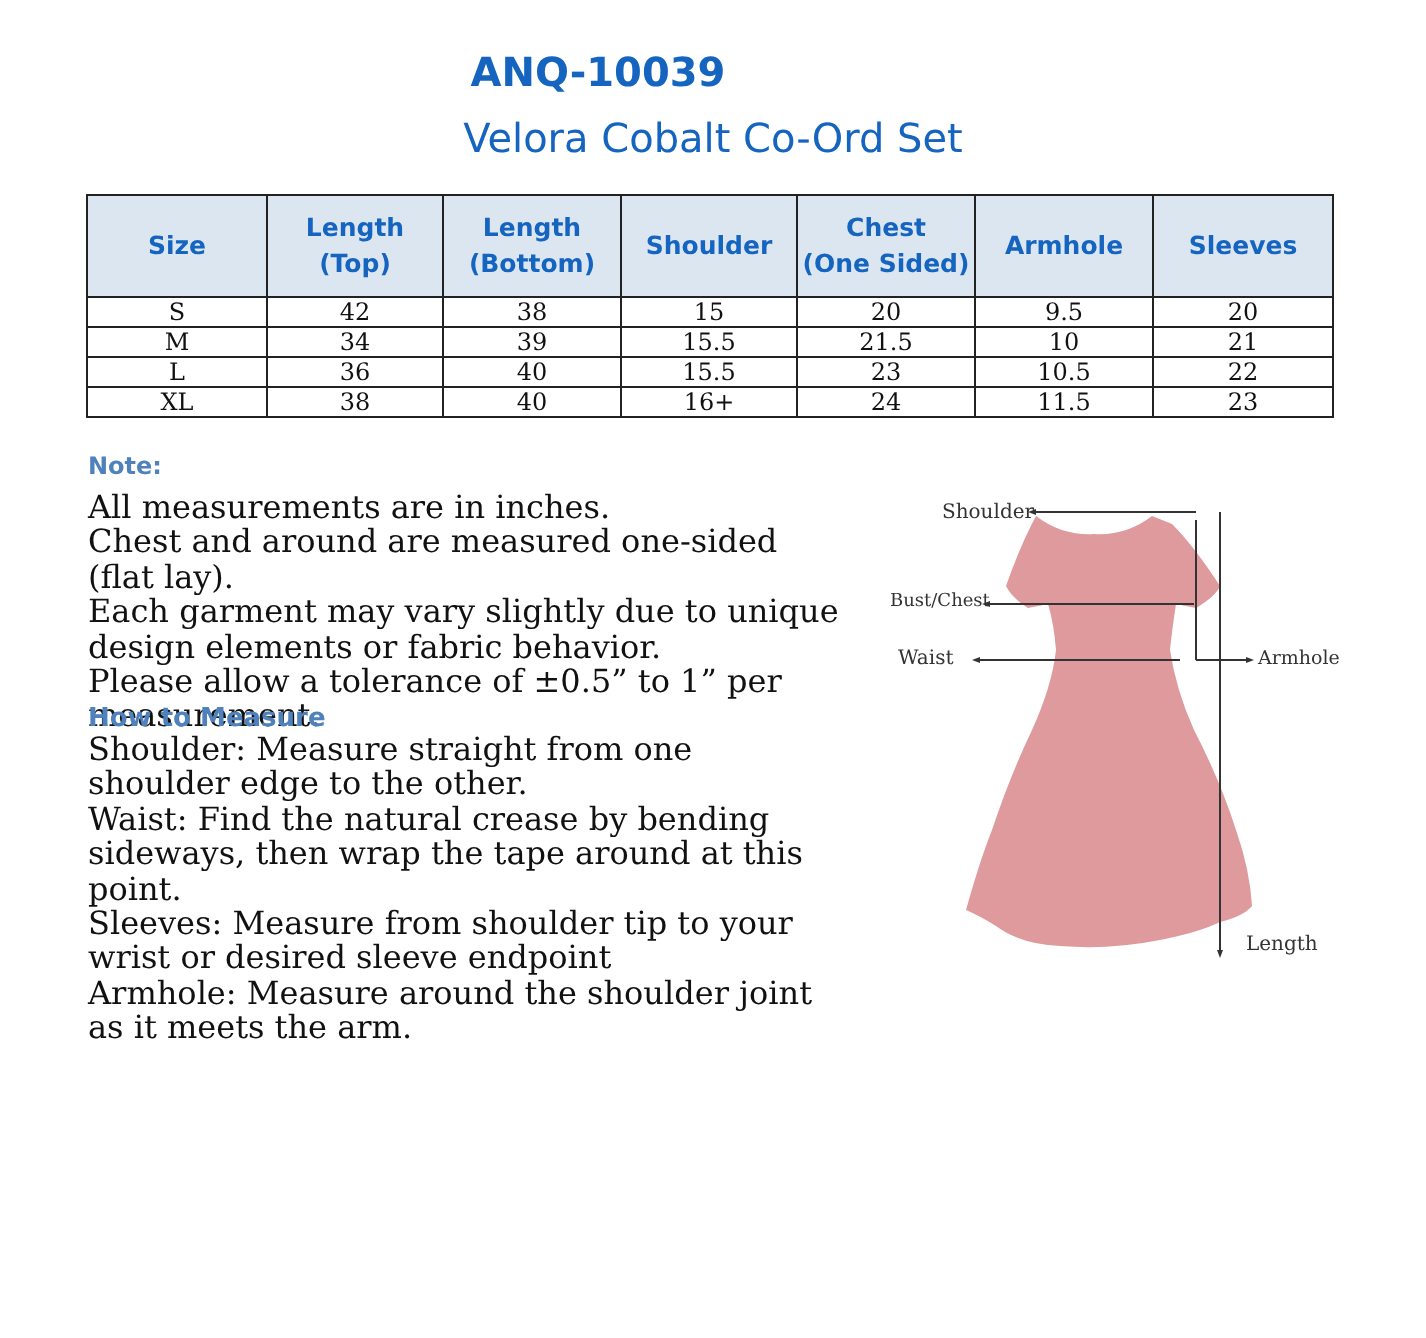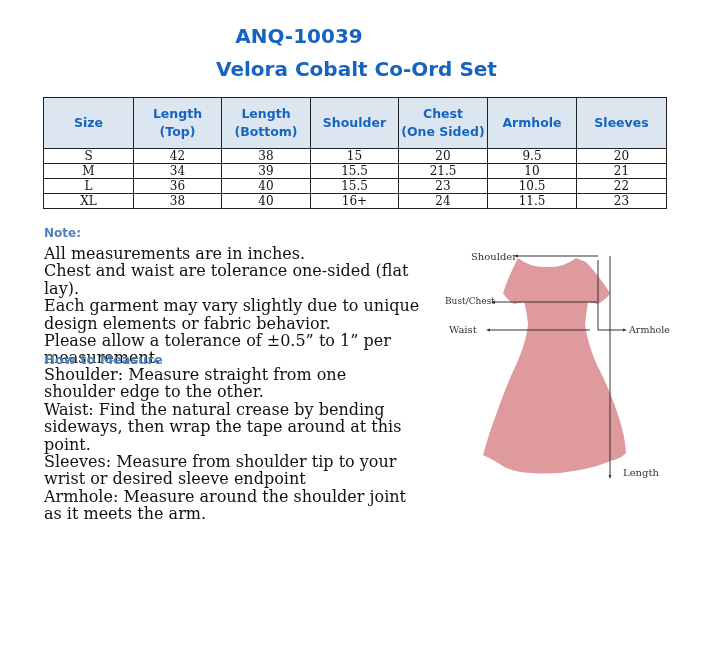--- a/index.html
+++ b/index.html
@@ -1,18 +1,18 @@
 <!DOCTYPE html>
 <html><head>
 <meta charset="utf-8">
 <style>
   html, body { margin: 0; padding: 0; background: #ffffff; }
   body { width: 713px; height: 669px; position: relative; overflow: hidden; font-family: "Liberation Sans", sans-serif; }
   .title-1 { position: absolute; top: 24px; left: 0; width: 598px; text-align: center; color: #1565c0; font-weight: bold; font-size: 20px; font-family: "DejaVu Sans", sans-serif; letter-spacing: 0; }
-  .title-2 { position: absolute; top: 57px; left: 0; width: 713px; text-align: center; color: #1565c0; font-weight: bold; font-size: 20px; font-family: "DejaVu Sans", sans-serif; }
+  .title-2 { position: absolute; top: 57px; left: 0; width: 713px; text-align: center; color: #1565c0; font-weight: normal; font-size: 20px; font-family: "DejaVu Sans", sans-serif; }
   table.size-table { position: absolute; top: 97px; left: 43px; width: 623px; border-collapse: collapse; table-layout: fixed; }
   table.size-table th { background: #dce6f1; color: #1565c0; font-family: "DejaVu Sans", sans-serif; font-weight: bold; font-size: 12.5px; height: 50px; border: 1px solid #222; padding: 0 2px; text-align: center; line-height: 18px; white-space: pre-line; }
   table.size-table td { border: 1px solid #222; font-family: "DejaVu Serif", serif; font-size: 12px; text-align: center; height: 14px; line-height: 14px; padding: 0; color: #111; }
   .h-note { position: absolute; left: 44px; top: 226px; color: #4f81bd; font-weight: bold; font-size: 12px; font-family: "DejaVu Sans", sans-serif; }
   .h-measure { position: absolute; left: 44px; top: 352px; color: #4f81bd; font-weight: bold; font-size: 13px; font-family: "DejaVu Sans", sans-serif; }
   .body-text { position: absolute; left: 44px; width: 380px; font-family: "DejaVu Serif", serif; font-size: 16px; line-height: 17.4px; color: #111; }
   .body-text div { margin: 0; }
   .notes { top: 245px; }
   .measures { top: 366px; width: 375px; }
   .diagram { position: absolute; left: 430px; top: 240px; width: 260px; height: 260px; }
@@ -84,21 +84,21 @@
       <td>24</td>
       <td>11.5</td>
       <td>23</td>
     </tr>
   </tbody>
 </table>
 
 <div class="h-note">Note:</div>
 <div class="body-text notes">
   <div>All measurements are in inches.</div>
-  <div>Chest and waist are tolerance one-sided (flat lay).</div>
+  <div>Chest and around are measured one-sided (flat lay).</div>
   <div>Each garment may vary slightly due to unique design elements or fabric behavior.</div>
   <div>Please allow a tolerance of ±0.5” to 1” per measurement.</div>
 </div>
 
 <div class="h-measure">How to Measure</div>
 <div class="body-text measures">
   <div>Shoulder: Measure straight from one shoulder edge to the other.</div>
   <div>Waist: Find the natural crease by bending sideways, then wrap the tape around at this point.</div>
   <div>Sleeves: Measure from shoulder tip to your wrist or desired sleeve endpoint</div>
   <div>Armhole: Measure around the shoulder joint as it meets the arm.</div>

